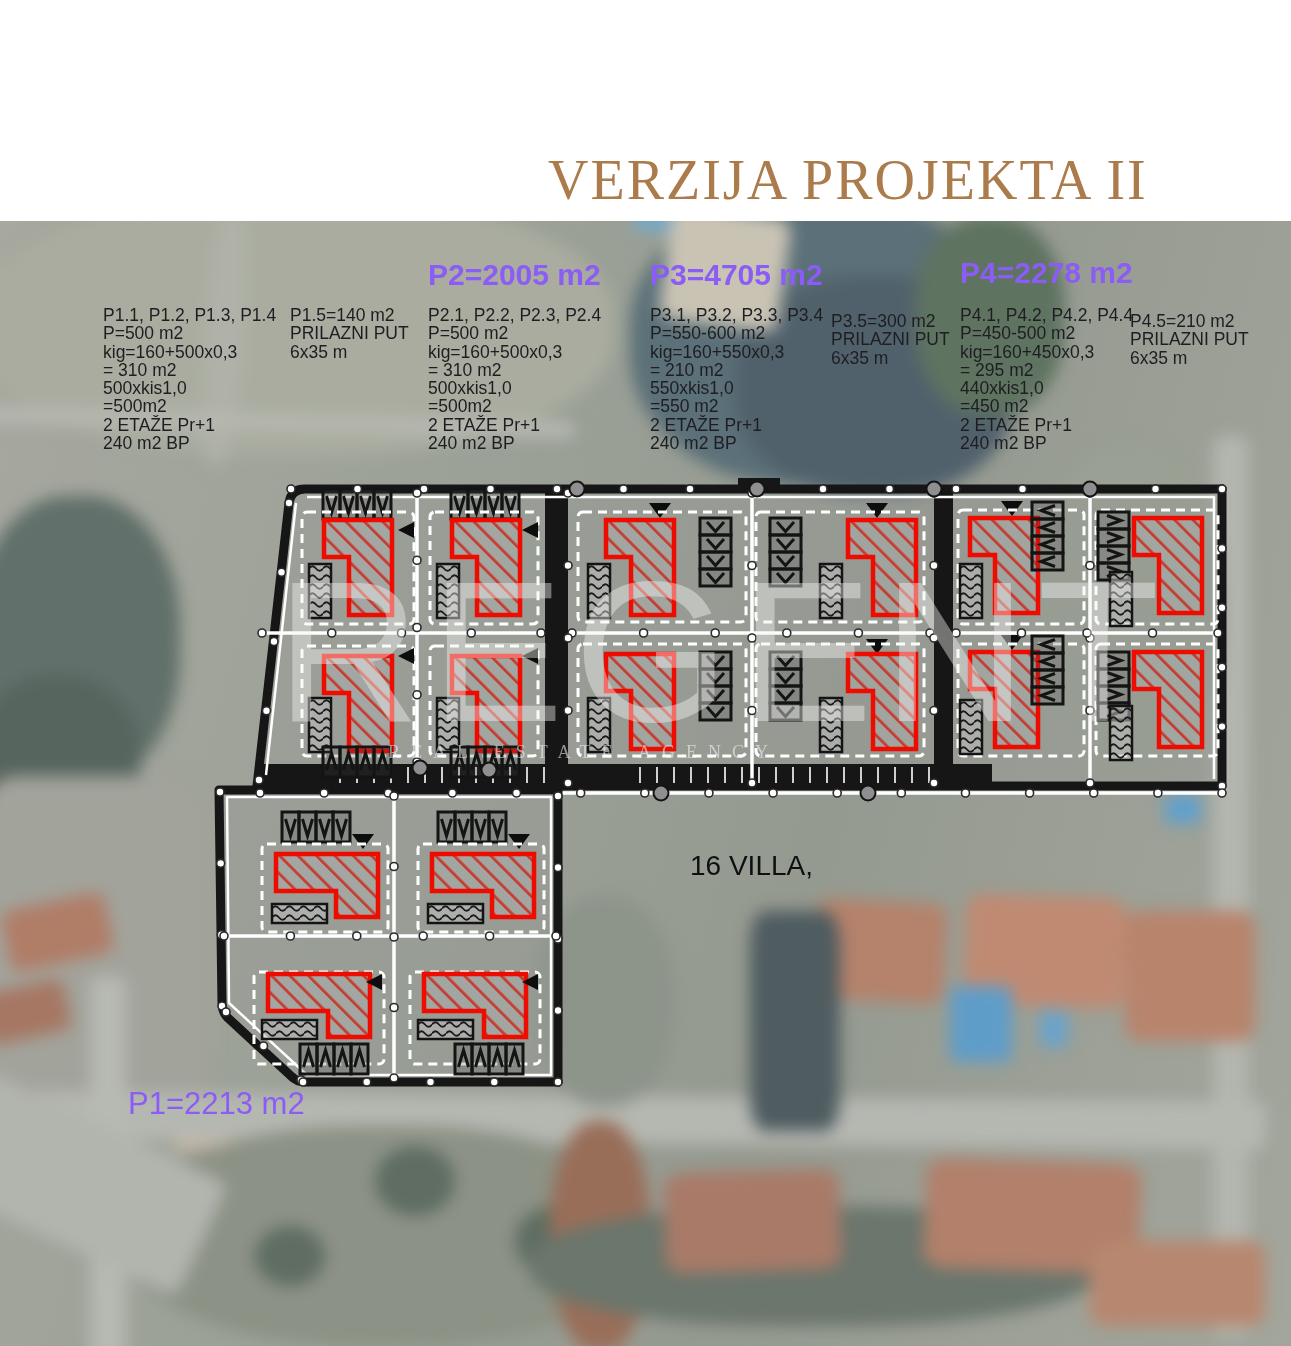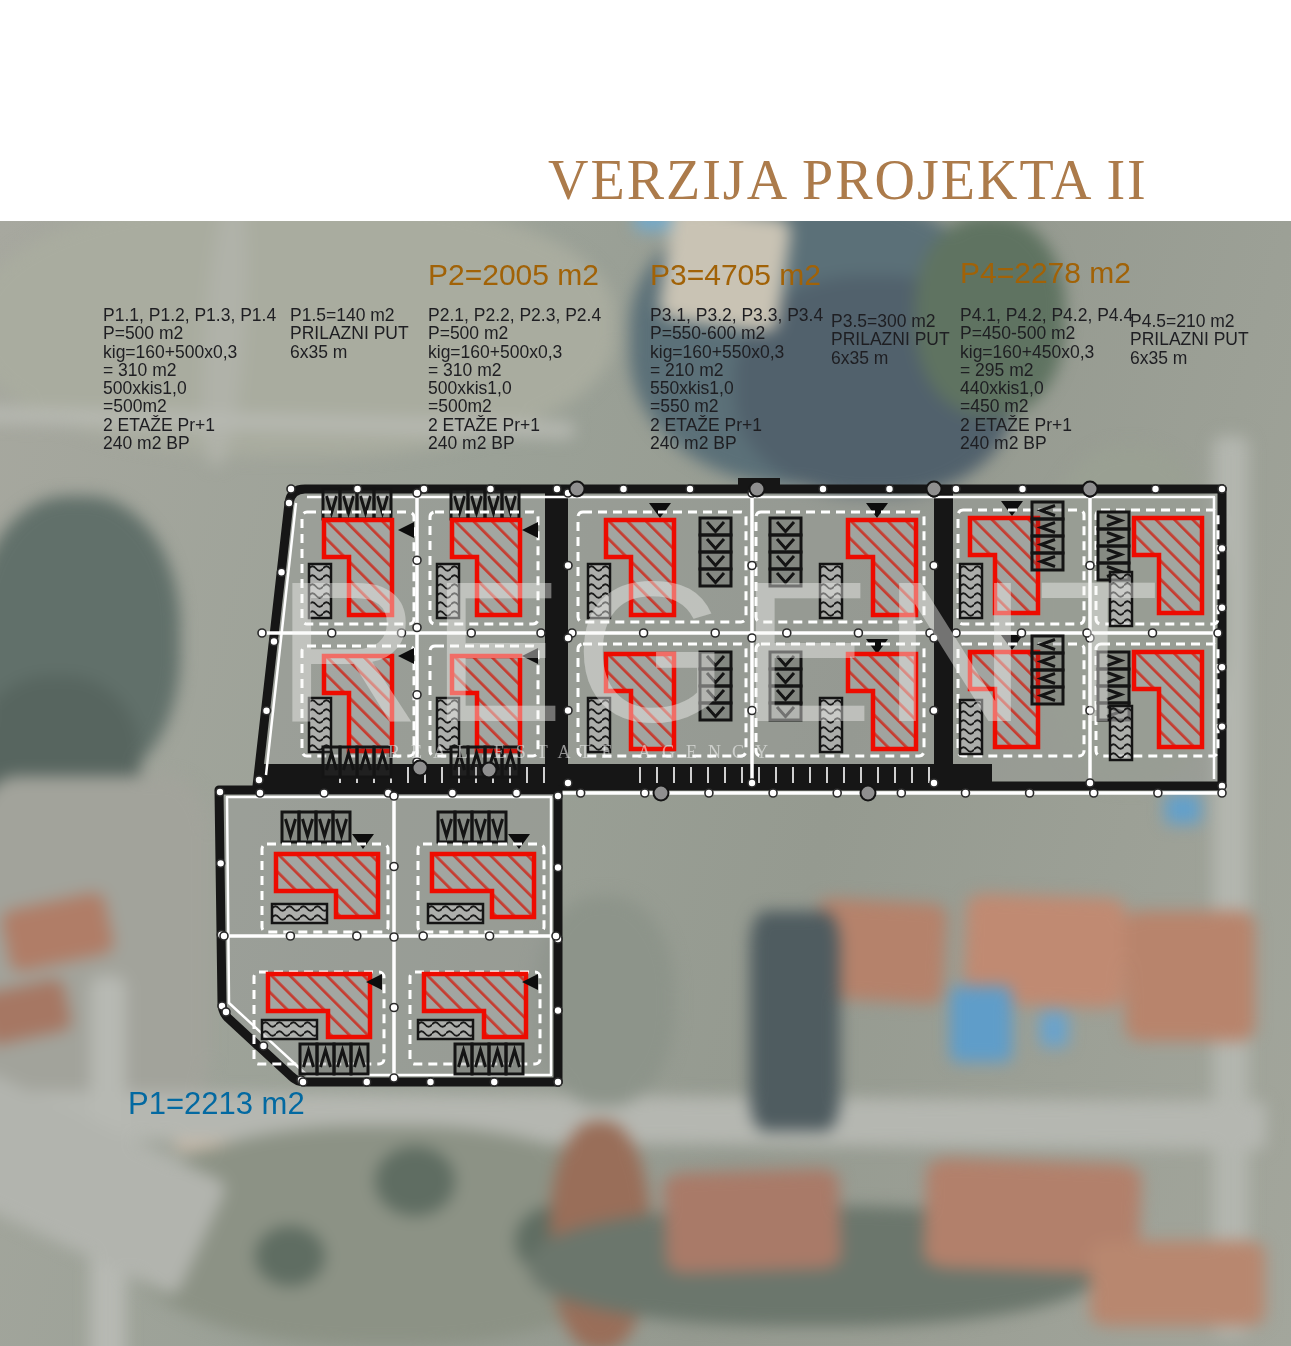--- a/index.html
+++ b/index.html
@@ -11,23 +11,23 @@
   .photo{position:absolute;left:0;top:221px;width:1291px;height:1125px;overflow:hidden;
     background:linear-gradient(105deg,#a7a89f 0%,#9ba197 35%,#959a90 62%,#a3a69c 100%);}
   .blobs{position:absolute;inset:-25px;filter:blur(8px);}
   .blob{position:absolute;border-radius:45%;}
   
   .header-band{position:absolute;left:0;top:0;width:1291px;height:221px;background:#ffffff;z-index:6;}
   .title{position:absolute;left:548px;top:148px;font-family:"Liberation Serif",serif;
     font-size:56px;letter-spacing:2px;color:#ac7b4b;white-space:nowrap;z-index:7;}
   
   .tblock{position:absolute;font-size:17.5px;line-height:18.3px;color:#1e1e22;z-index:5;white-space:nowrap;}
-  .pheader{position:absolute;font-size:30px;color:#a16207;z-index:5;white-space:nowrap;}
+  .pheader{position:absolute;font-size:30px;color:#8b5cf6;z-index:5;white-space:nowrap;font-weight:bold;}
   .annotation{position:absolute;left:690px;top:849px;font-size:28px;line-height:33px;color:#0f0f13;z-index:5;white-space:nowrap;}
-  .plabel{position:absolute;left:128px;top:1086px;font-size:31px;color:#0369a1;z-index:5;white-space:nowrap;}
+  .plabel{position:absolute;left:128px;top:1086px;font-size:31px;color:#8b5cf6;z-index:5;white-space:nowrap;}
   
   svg.plan{position:absolute;left:0;top:0;z-index:3;}
   .strip-fill{fill:rgba(150,152,150,0.38);}
   .border-black{fill:none;stroke:#161616;stroke-width:9;stroke-linejoin:round;}
   .border-white{fill:none;stroke:#ffffff;stroke-width:2.5;stroke-linejoin:round;}
   .road{fill:#161616;}
   .wline{stroke:#ffffff;stroke-width:3.5;fill:none;}
   .tick{stroke:#ffffff;stroke-width:1.6;}
   .pdash{fill:none;stroke:#ffffff;stroke-width:3;stroke-dasharray:9 6;}
   .bldg{fill:url(#hatch);stroke:#ee0b00;stroke-width:4.5;stroke-linejoin:miter;}
@@ -511,14 +511,15 @@
     <div>2 ETAŽE Pr+1</div>
     <div>240 m2 BP</div>
   </div>
 <div class="tblock" style="left:1130px;top:312px">
     <div>P4.5=210 m2</div>
     <div>PRILAZNI PUT</div>
     <div>6x35 m</div>
   </div>
 
 <div class="annotation">
+  <div>16 VILLA,</div>
 </div>
 <div class="plabel">P1=2213 m2</div>
 
 </body></html>

